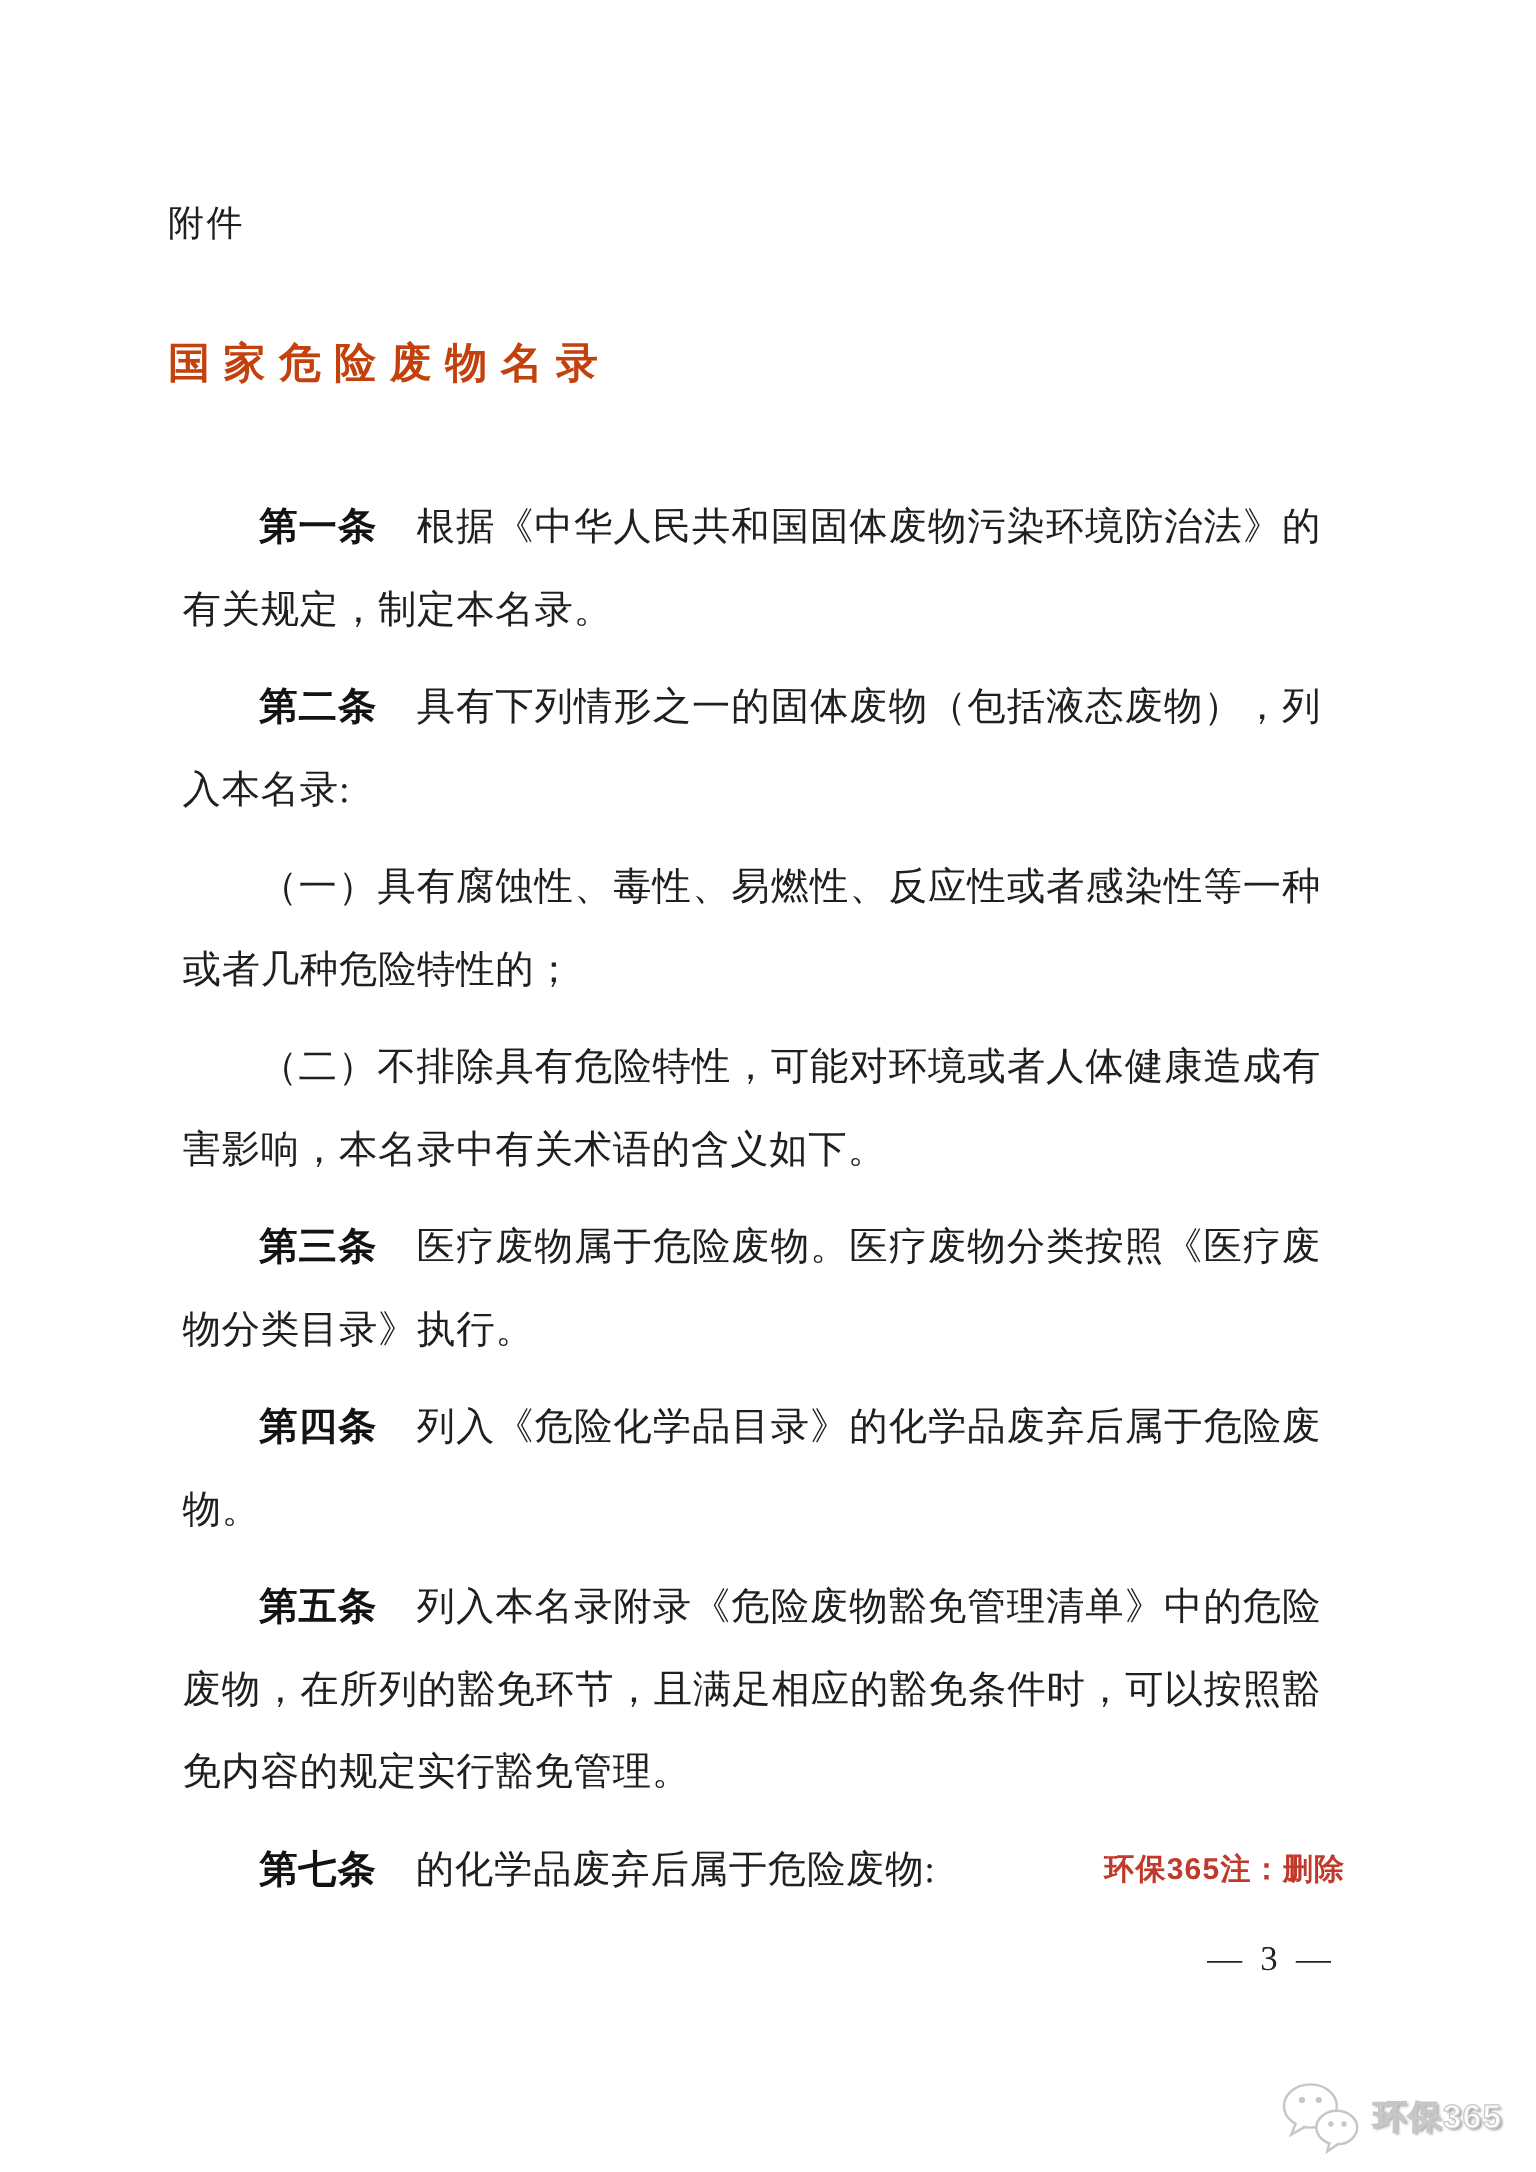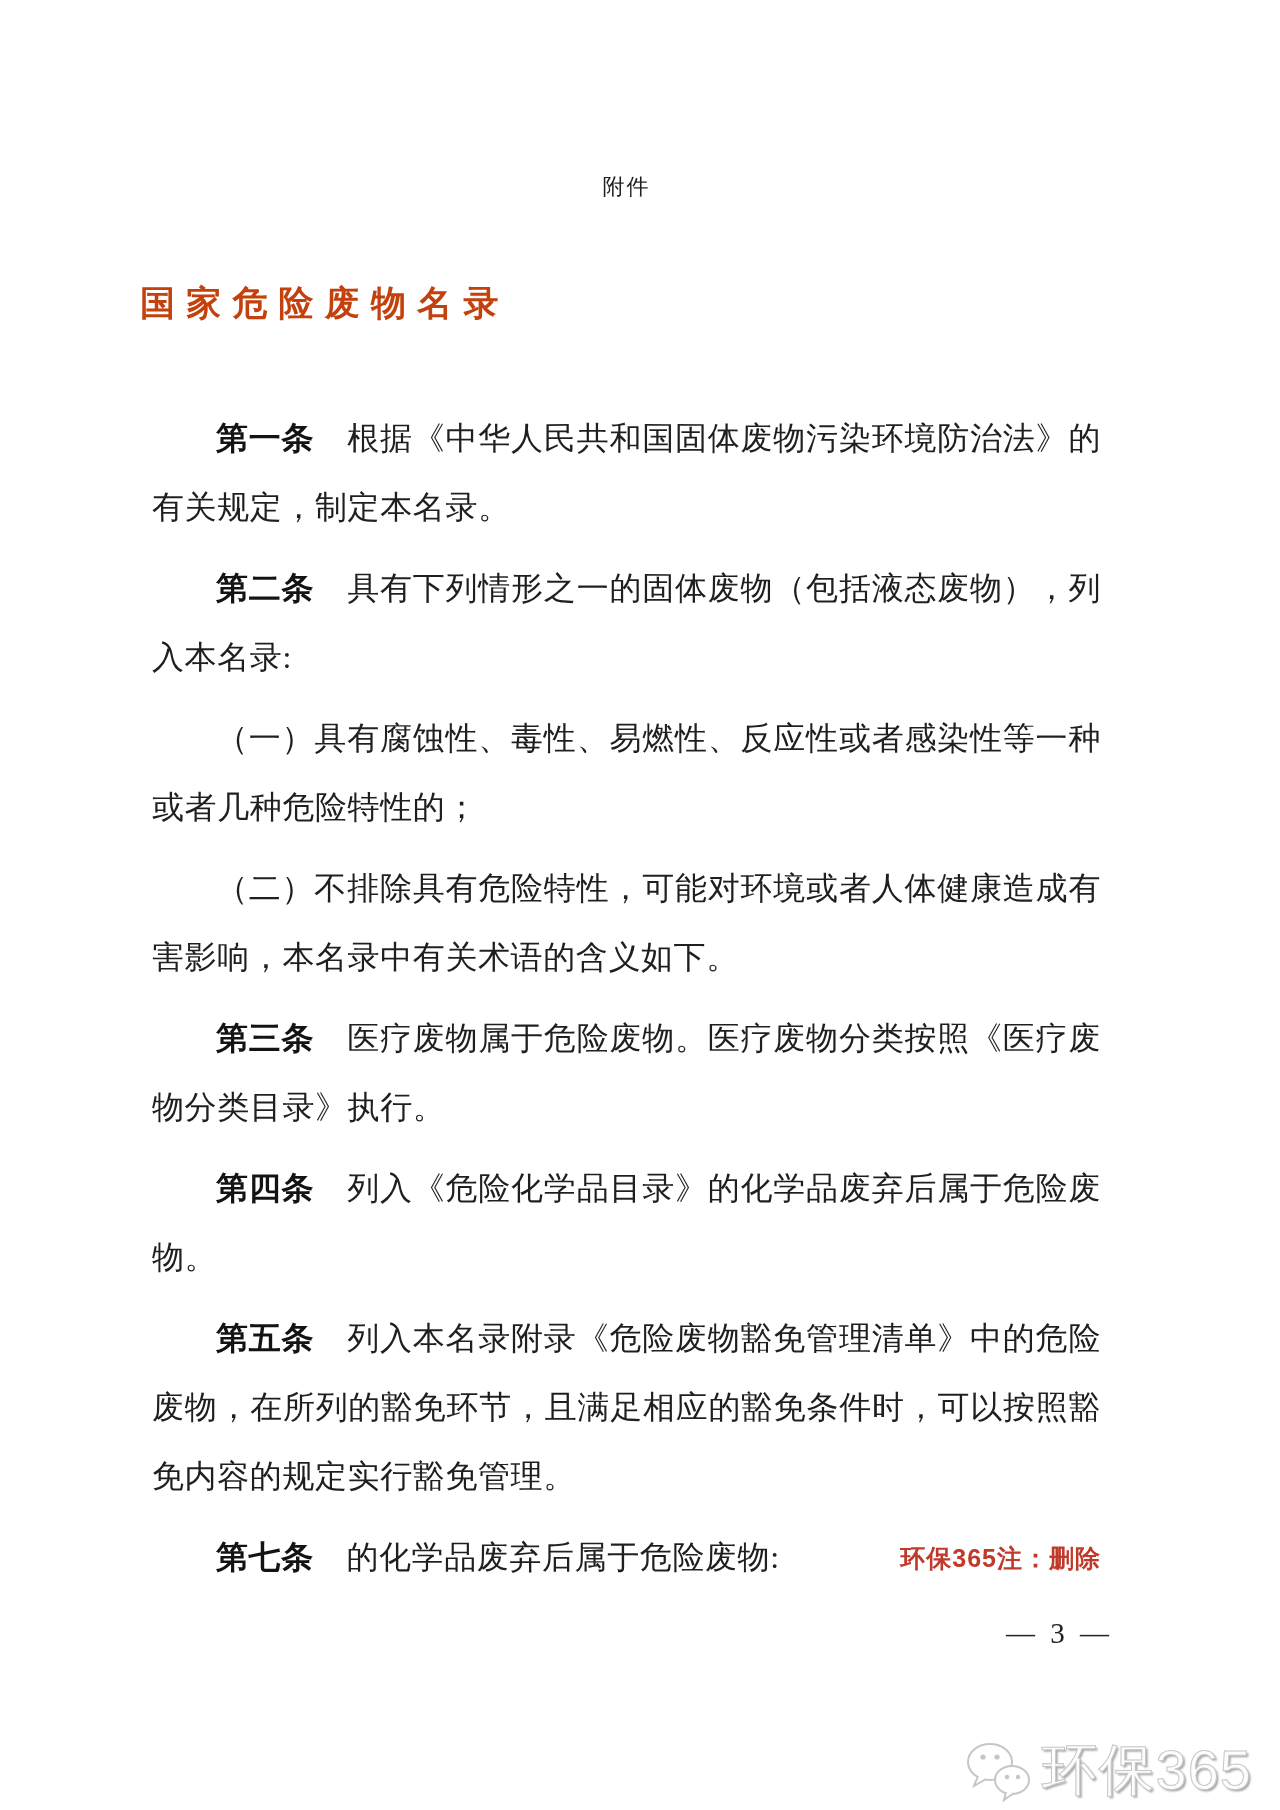--- a/index.html
+++ b/index.html
@@ -10,24 +10,23 @@
     margin: 0 auto;
     background: #ffffff;
     box-sizing: border-box;
     padding: 165px 167px 0 140px;
     outline: 1px solid #ededed;
     font-family: "Liberation Serif", "DejaVu Serif", serif;
     color: #1f1f1f;
     overflow: hidden;
   }
   .attachment {
-    font-size: 22px;
+    font-size: 30px;
     line-height: 44px;
     letter-spacing: 2px;
-    text-align: center;
   }
   .doc-title {
     margin: 70px 0 0 0;
     font-size: 35px;
     line-height: 48px;
     font-weight: 700;
     text-align: left;
     letter-spacing: 0.32em;
     font-family: "Liberation Sans", "DejaVu Sans", sans-serif;
     color: #c2410c;
@@ -50,21 +49,21 @@
   }
   .label::after { content: "\3000"; } 
   .struck {
     text-decoration: line-through;
     text-decoration-color: #ae3a31;
     text-decoration-thickness: 4px;
   }
   .annotation {
     position: absolute;
     top: 1543px;
-    right: 179px;
+    right: 159px;
     font-size: 25px;
     line-height: 30px;
     font-weight: 700;
     font-family: "Liberation Sans", "DejaVu Sans", sans-serif;
     color: #c0392b;
     letter-spacing: 1px;
   }
   .page-number {
     position: absolute;
     top: 1617px;
@@ -75,22 +74,22 @@
   }
   .watermark {
     position: absolute;
     top: 1733px;
     right: 28px;
     display: flex;
     align-items: center;
     gap: 8px;
   }
   .watermark-text {
-    font-size: 56px;
-    font-weight: 400;
+    font-size: 28px;
+    font-weight: 700;
     font-family: "Liberation Sans", "DejaVu Sans", sans-serif;
     color: #fdfdfd;
     -webkit-text-stroke: 1px #c6c6c6;
     text-shadow: 2px 2px 2px #ababab;
     letter-spacing: 1px;
   }
   .wechat-icon { display: block; }
 </style>
 </head>
 <body>

